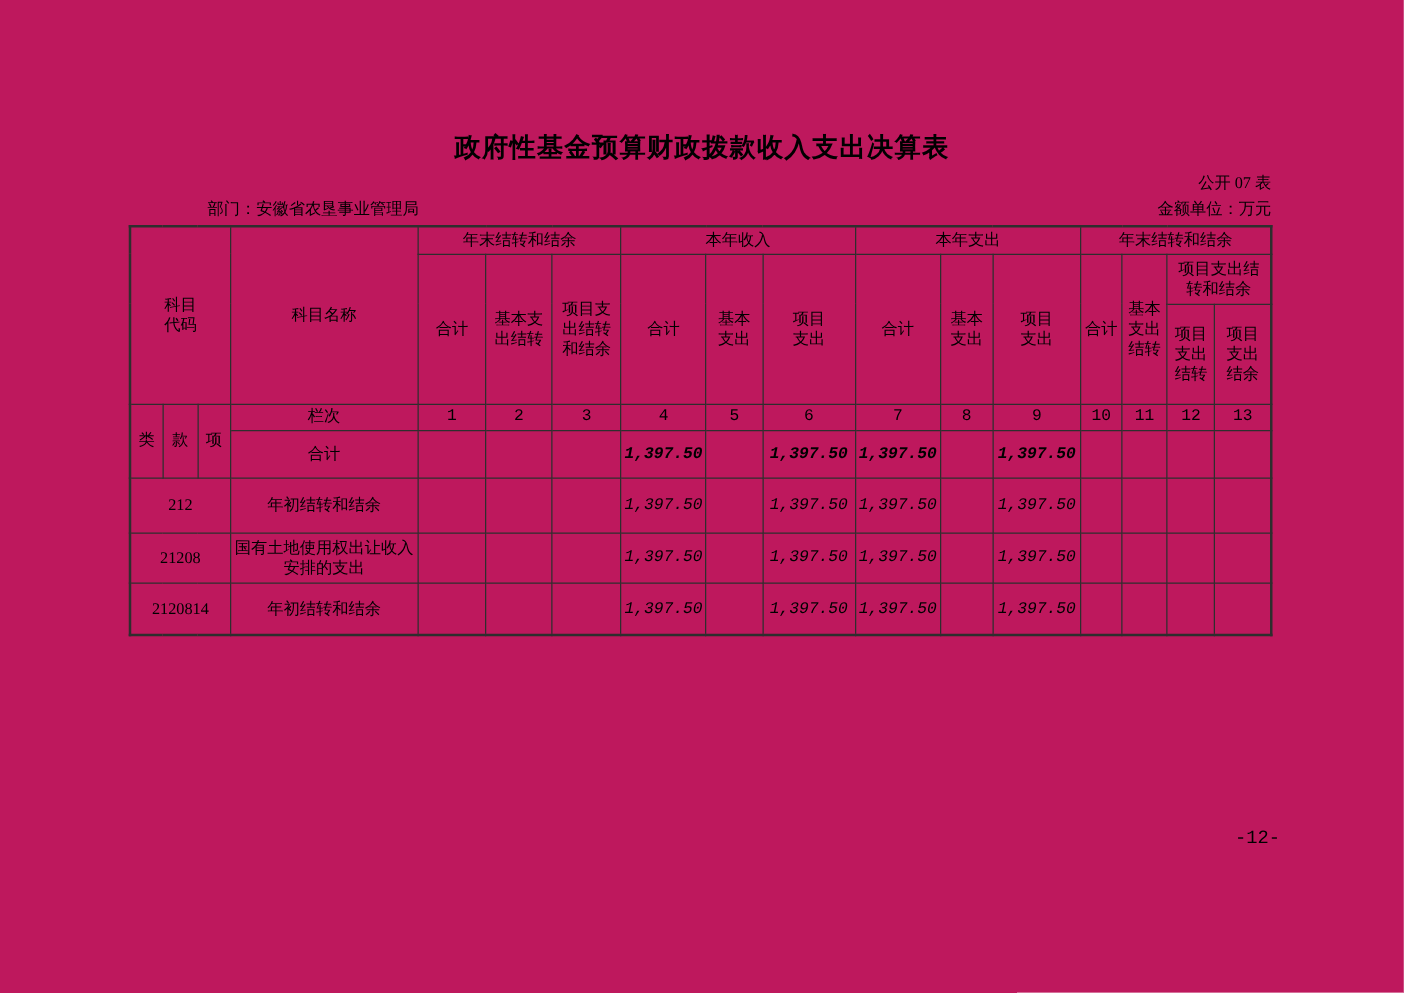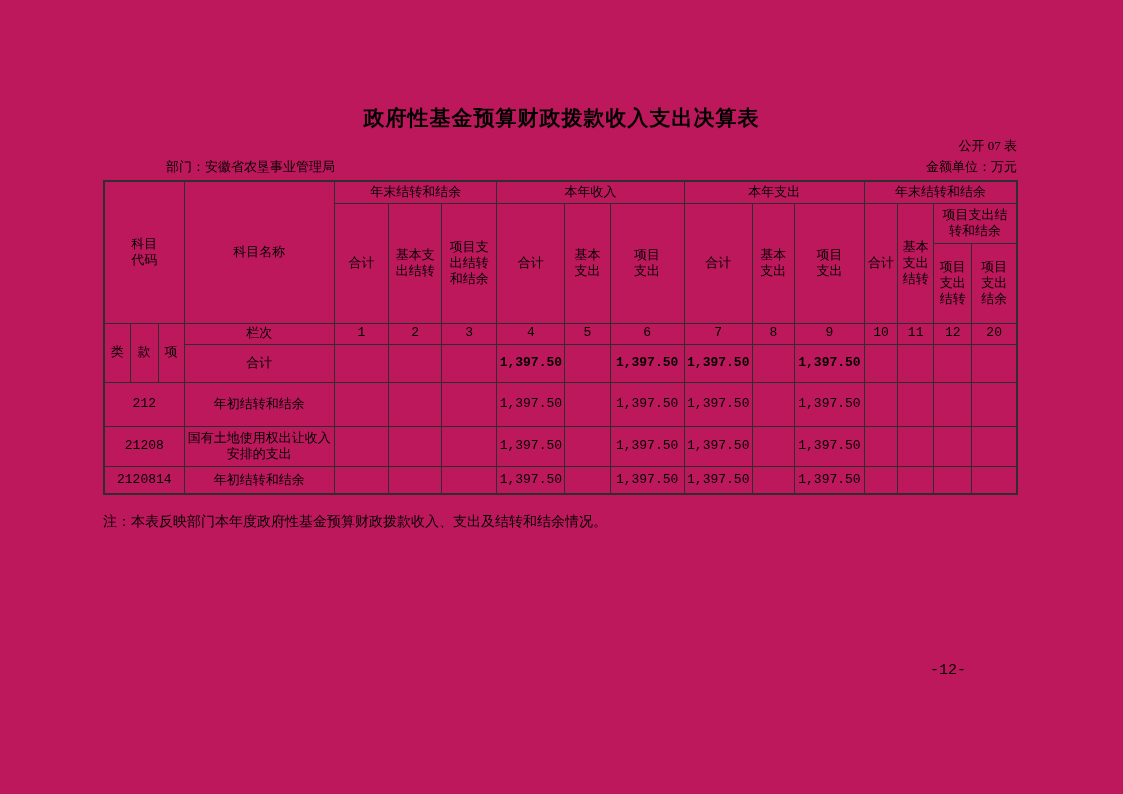--- a/index.html
+++ b/index.html
@@ -32,39 +32,39 @@
   }
   th.grp { font-size:14px; }
   th.big { font-size:14px; }
   tr.hr1 { height:22px; }
   tr.hr2 { height:40px; }
   tr.hr3 { height:80px; }
   tr.lan-row { height:21px; }
   tr.total-row { height:38px; }
   tr.data-row-1 { height:44px; }
   tr.data-row-2 { height:40px; }
-  tr.data-row-3 { height:28px; }
+  tr.data-row-3 { height:42px; }
 
   td.num {
     font-family:"Liberation Mono","DejaVu Sans Mono",monospace;
-    font-size:13px; text-align:right; padding-right:4px; white-space:nowrap;
+    font-size:13px; text-align:right; padding-right:4px; white-space:nowrap;font-style:italic;
   }
   tr.total-row td.num { font-weight:bold; }
   td.cnum {
     font-family:"Liberation Mono","DejaVu Sans Mono",monospace;
     font-size:13px; text-align:center;
   }
   td.left { text-align:left; padding-left:3px; }
-  td.code-cell { font-size:13px;font-family:Liberation Mono, monospace; }
+  td.code-cell { font-size:13px; }
   td.name-cell { font-size:14px; }
   td.lan-label, td.total-label { font-size:14px;margin-top:46px; }
 
   .note { position:absolute; top:513px; left:103px; font-size:14px; }
   .page-num {
-    position:absolute; top:662px; left:930px; width:60px; text-align:left;
+    position:absolute; top:662px; left:976px; width:60px; text-align:center;
     font-size:15px; font-family:"Liberation Mono","DejaVu Sans Mono",monospace;
   }
 </style>
 </head>
 <body>
 
 <div class="sheet">
 
   <div class="title">政府性基金预算财政拨款收入支出决算表</div>
   <div class="doc-label">公开 07 表</div>
@@ -148,21 +148,21 @@
         <td class="cnum">3</td>
         <td class="cnum">4</td>
         <td class="cnum">5</td>
         <td class="cnum">6</td>
         <td class="cnum">7</td>
         <td class="cnum">8</td>
         <td class="cnum">9</td>
         <td class="cnum">10</td>
         <td class="cnum">11</td>
         <td class="cnum">12</td>
-        <td class="cnum">20</td>
+        <td class="cnum">13</td>
       </tr>
 
       <tr class="total-row">
         <td class="total-label">合计</td>
         <td class="num"></td>
         <td class="num"></td>
         <td class="num"></td>
         <td class="num">1,397.50</td>
         <td class="num"></td>
         <td class="num">1,397.50</td>
@@ -225,16 +225,15 @@
         <td class="num">1,397.50</td>
         <td class="num"></td>
         <td class="num"></td>
         <td class="num"></td>
         <td class="num"></td>
       </tr>
     </tbody>
       </table>
   </div>
 
-  <div class="note">注：本表反映部门本年度政府性基金预算财政拨款收入、支出及结转和结余情况。</div>
   <div class="page-num">-12-</div>
 
 </div>
 
 </body></html>

